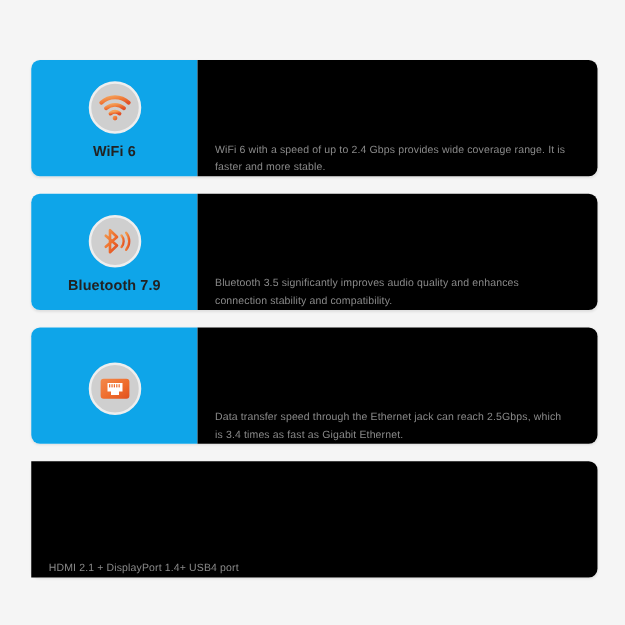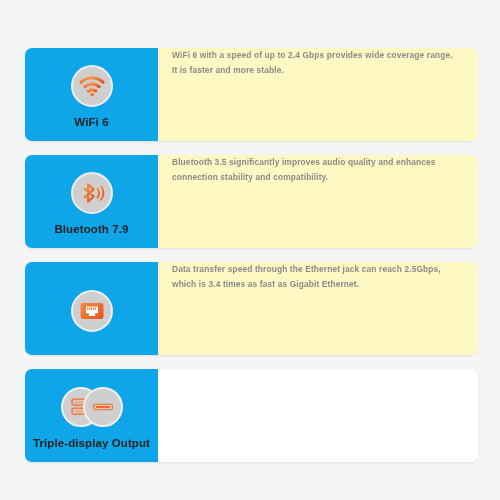--- a/index.html
+++ b/index.html
@@ -80,27 +80,26 @@
     margin-top: 9px;
     font-size: 11.5px;
     font-weight: bold;
     color: #222222;
     letter-spacing: 0.1px;
     text-align: center;
     white-space: nowrap;
   }
   .card-right {
     flex: 1 1 auto;
-    background: #fef9c3;
+    background: #000000;
     border-radius: 0 7px 7px 0;
     display: flex;
-    align-items: flex-start;
+    align-items: flex-end;
     box-sizing: border-box;
     padding: 0 22px 0 14px;
-    font-weight: bold;
   }
   .card-desc {
     font-size: 8.4px;
     line-height: 1.75;
     color: #8a8a8a;
     letter-spacing: 0.12px;
   }
   svg { display: block; }
 </style>
 </head>
@@ -177,34 +176,18 @@
           </g>
         </svg>
       </div>
     </div>
     <div class="card-right">
       <div class="card-desc">Data transfer speed through the Ethernet jack can reach 2.5Gbps, which is 3.4 times as fast as Gigabit Ethernet.</div>
     </div>
   </div>
 
   <div class="feature-card">
-    <div class="card-left">
-      <div class="icon-badge dual">
-        <div class="dual-circle left">
-          <svg width="24" height="20" viewBox="0 0 24 20" aria-hidden="true">
-            <rect x="3" y="2.2" width="17" height="6" rx="1.6" fill="none" stroke="#ef7a44" stroke-width="1.5"></rect>
-            <rect x="5.2" y="4.2" width="12.6" height="2.2" rx="1" fill="#f4a87c"></rect>
-            <rect x="3" y="11.2" width="17" height="6" rx="1.6" fill="none" stroke="#ef7a44" stroke-width="1.5"></rect>
-            <rect x="5.2" y="13.2" width="12.6" height="2.2" rx="1" fill="#f4a87c"></rect>
-          </svg>
-        </div>
-        <div class="dual-circle right">
-          <svg width="24" height="12" viewBox="0 0 24 12" aria-hidden="true">
-            <rect x="2.5" y="3.4" width="19" height="5.2" rx="1.6" fill="none" stroke="#ef7a44" stroke-width="1.4"></rect>
-            <rect x="4.6" y="5" width="14.8" height="2" rx="1" fill="#ee6a2a"></rect>
-          </svg>
-        </div>
-      </div>
-      <div class="card-label">Triple-display Output</div>
+    <div class="card-right">
+      <div class="card-desc">HDMI 2.1 + DisplayPort 1.4+ USB4 port</div>
     </div>
   </div>
 
 </div>
 
 </body></html>

